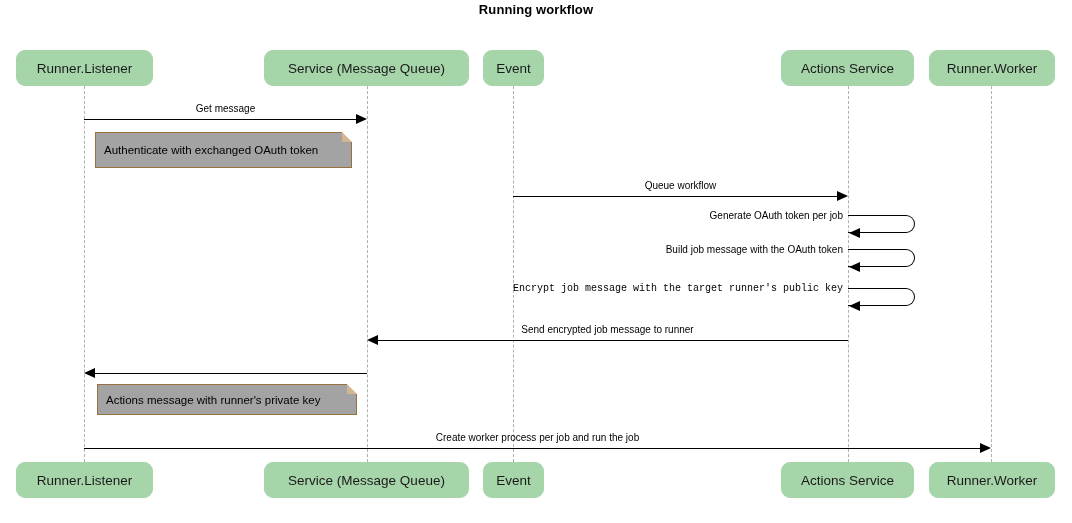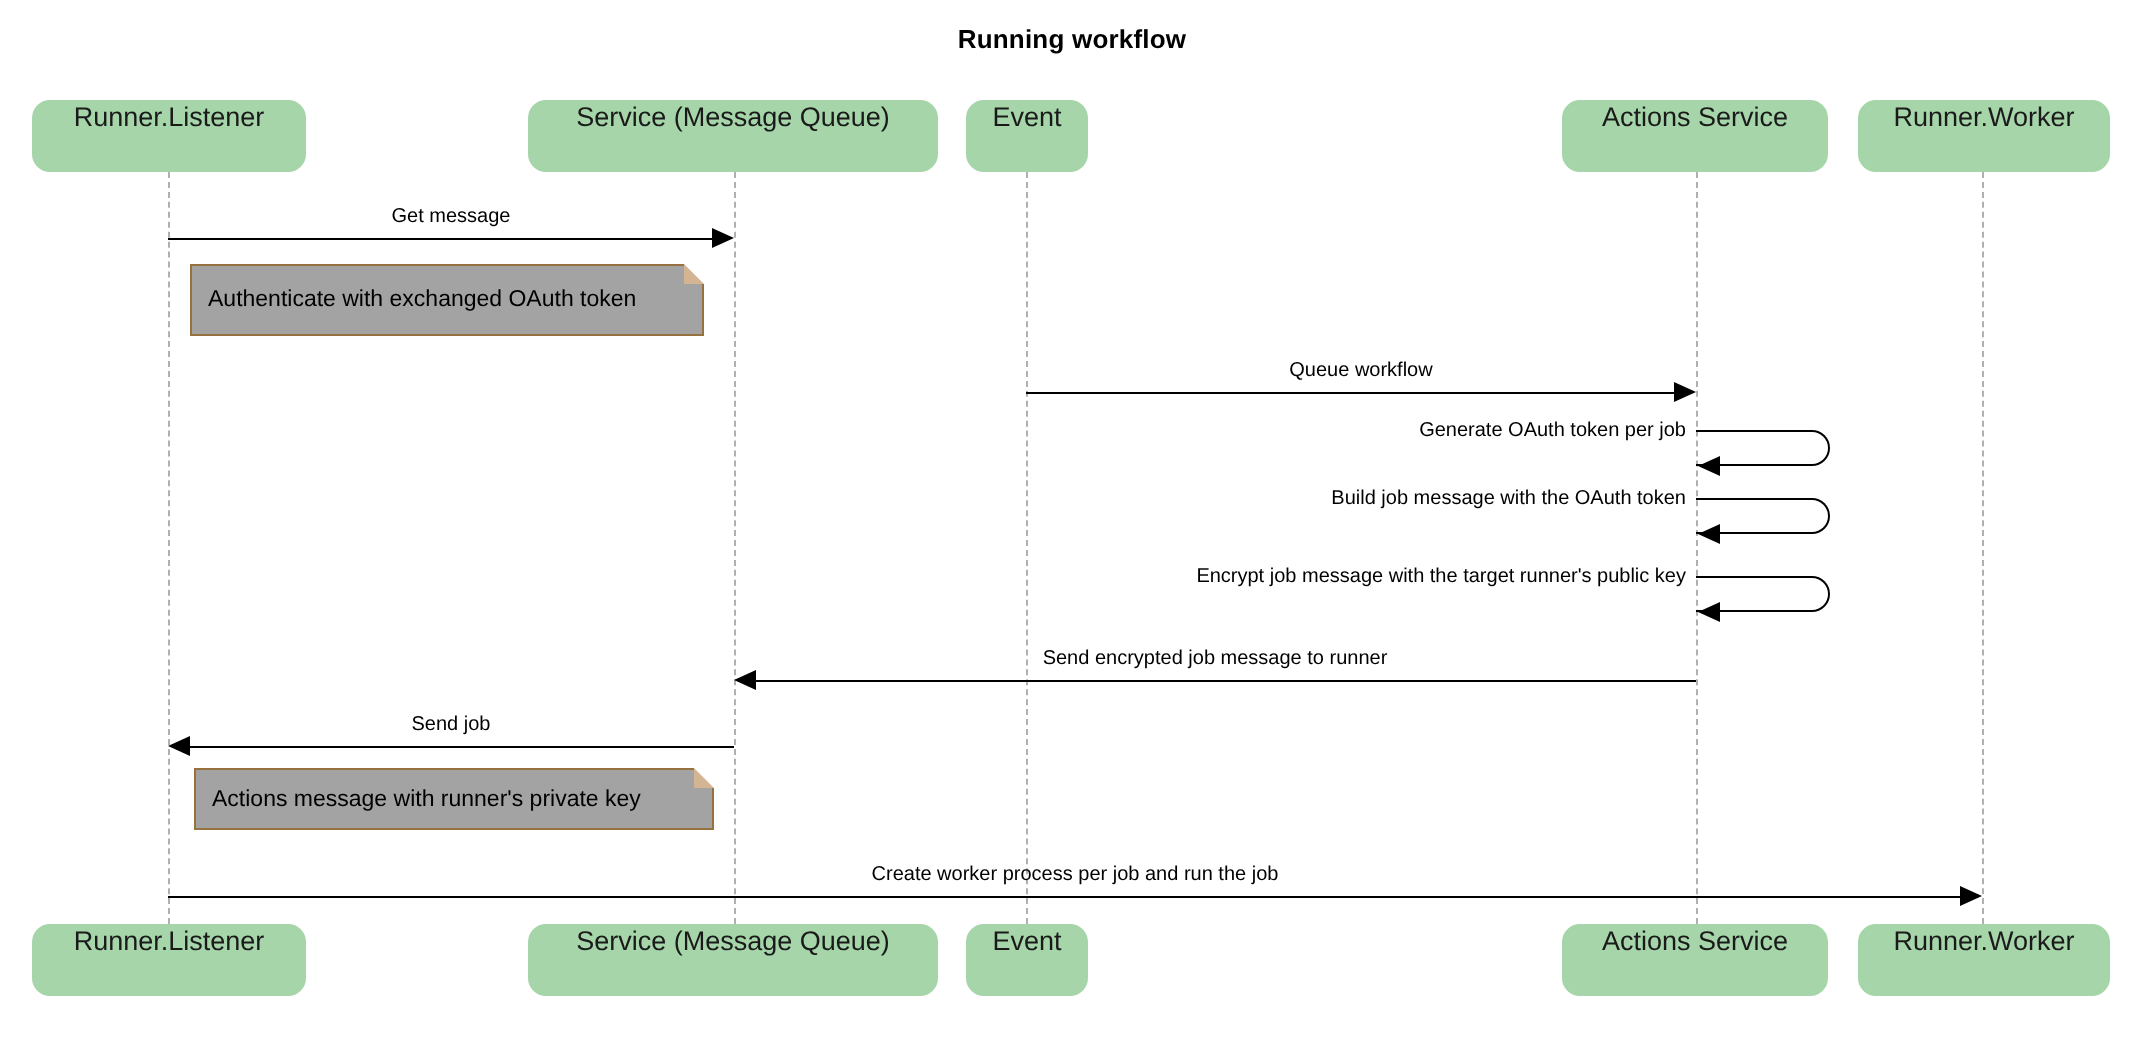--- a/index.html
+++ b/index.html
@@ -3,27 +3,27 @@
 <meta charset="utf-8">
 <style>
   html,body{margin:0;padding:0;}
   body{
     width:1072px;height:523px;background:#ffffff;
     font-family:"Liberation Sans", sans-serif;
     color:#000000;overflow:hidden;position:relative;
   }
   #diagram{position:absolute;left:0;top:0;width:1072px;height:523px;}
   .title{
-    position:absolute;top:12px;left:0;width:1072px;text-align:center;
+    position:absolute;top:2px;left:0;width:1072px;text-align:center;
     font-size:13px;font-weight:bold;color:#000;letter-spacing:0.1px;
   }
   .participant{
     position:absolute;height:36px;border-radius:9px;
     background:#a6d5aa;border:1px solid #a6d5aa;
-    display:flex;justify-content:center;
+    display:flex;align-items:center;justify-content:center;
     font-size:13.5px;color:#1a1a1a;box-sizing:border-box;
     white-space:nowrap;
   }
   .lifeline{
     position:absolute;width:0;border-left:1px dashed #b0b0b0;
   }
   .msg-line{
     position:absolute;height:0;border-top:1.6px solid #000;
   }
   .arrowhead{
@@ -124,29 +124,28 @@
   <div class="arrowhead arrow-right" style="left:837px;top:191px;"></div>
 
   <div class="msg-label" style="left:600px;top:210px;width:243px;text-align:right;">Generate OAuth token per job</div>
   <div class="selfloop" style="left:848px;top:215px;width:67px;height:18px;"></div>
   <div class="arrowhead arrow-left" style="left:849px;top:228px;"></div>
 
   <div class="msg-label" style="left:530px;top:244px;width:313px;text-align:right;">Build job message with the OAuth token</div>
   <div class="selfloop" style="left:848px;top:249px;width:67px;height:18px;"></div>
   <div class="arrowhead arrow-left" style="left:849px;top:262px;"></div>
 
-  <div class="msg-label" style="left:450px;top:283px;width:393px;text-align:right;">Encrypt job message with the target runner's public key</div>
+  <div class="msg-label" style="left:450px;top:283px;width:393px;text-align:right;font-family:Liberation Mono, monospace;">Encrypt job message with the target runner's public key</div>
   <div class="selfloop" style="left:848px;top:288px;width:67px;height:18px;"></div>
   <div class="arrowhead arrow-left" style="left:849px;top:301px;"></div>
 
   <div class="msg-label" style="left:367px;top:324px;width:481px;">Send encrypted job message to runner</div>
   <div class="msg-line" style="left:378px;top:340px;width:470px;"></div>
   <div class="arrowhead arrow-left" style="left:367px;top:335px;"></div>
 
-  <div class="msg-label" style="left:84px;top:357px;width:283px;">Send job</div>
   <div class="msg-line" style="left:95px;top:373px;width:272px;"></div>
   <div class="arrowhead arrow-left" style="left:84px;top:368px;"></div>
 
   <div class="note" style="left:97px;top:384px;width:260px;height:31px;">
     <span>Actions message with runner's private key</span>
   </div>
   <div class="note-fold-edge" style="left:346px;top:384px;"></div>
   <div class="note-fold" style="left:347px;top:384px;"></div>
 
   <div class="msg-label" style="left:84px;top:432px;width:907px;">Create worker process per job and run the job</div>

